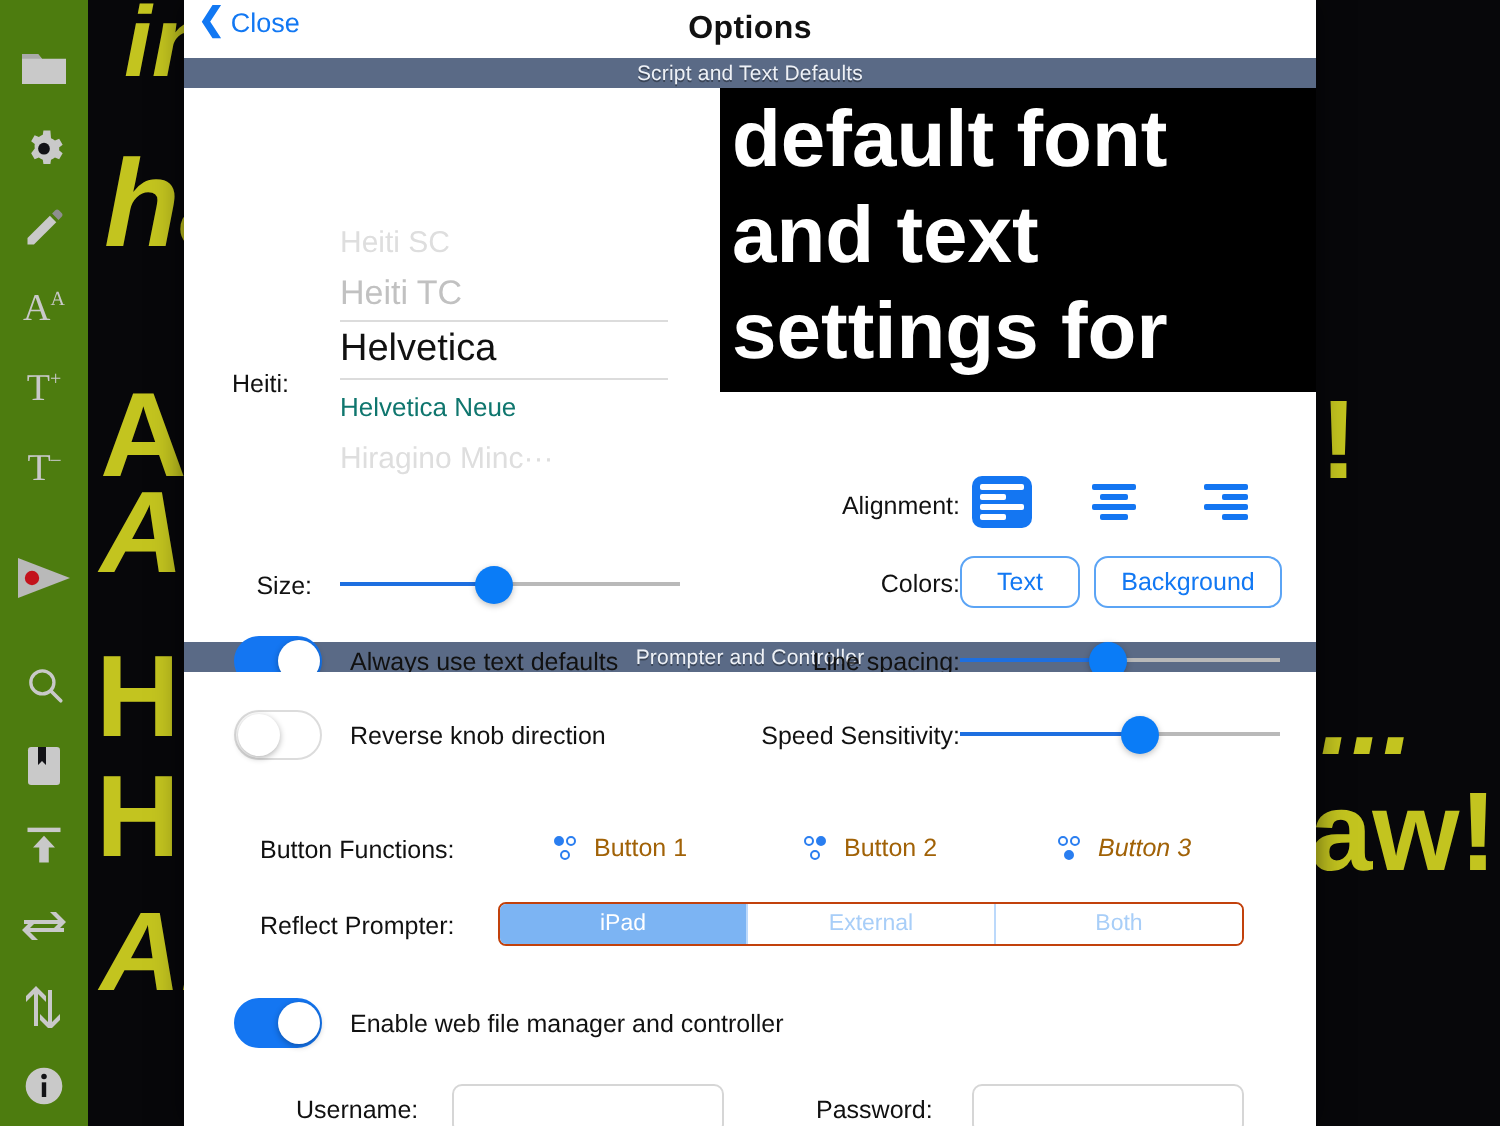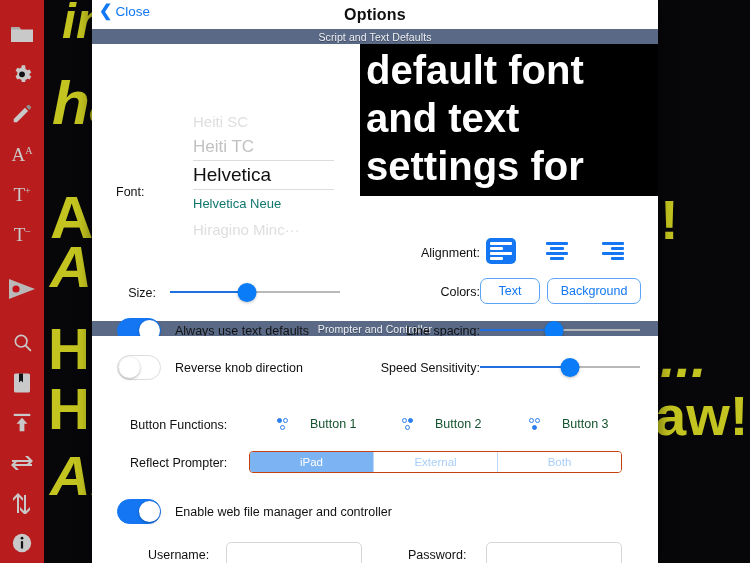--- a/index.html
+++ b/index.html
@@ -21,21 +21,21 @@
   .bg-line {
     position: absolute;
     white-space: nowrap;
     font-weight: bold;
     line-height: 1;
   }
 
   
   #sidebar {
     position: absolute; left: 0; top: 0; width: 44px; height: 563px;
-    background: #b91c1c;
+    background: #4d7c0f;
     display: flex; flex-direction: column; align-items: center;
     padding-top: 8px;
   }
   .side-btn {
     width: 40px; height: 44px;
     display: flex; align-items: center; justify-content: center;
     color: #b6b6b6;
   }
   .side-btn svg { display: block; }
   .side-label {
@@ -99,21 +99,21 @@
     transform: translateX(-50%);
   }
 
   
   #font-wheel {
     position: absolute; width: 164px; height: 132px; overflow: hidden;
     font-family: "Liberation Sans", sans-serif;
   }
   #font-wheel .fitem {
     height: 26px; display: flex; align-items: center;
-    color: #d8d8d8; white-space: nowrap; margin-left: 23px;
+    color: #d8d8d8; white-space: nowrap;
   }
   #font-wheel .fitem.f0 { font-size: 15px; color: #dedede; }
   #font-wheel .fitem.f1 { font-size: 17px; color: #c1c1c1; }
   #font-wheel .fitem.sel {
     font-size: 19px; color: #111; font-weight: normal;
     border-top: 1px solid #dcdcdc; border-bottom: 1px solid #dcdcdc;
     height: 30px;
   }
   #font-wheel .fitem.f3 { font-size: 13px; color: #0f766e; }
   #font-wheel .fitem.f4 { font-size: 15px; color: #dedede; }
@@ -141,21 +141,21 @@
 
   
   .pill {
     border: 1px solid #5ba4f5; border-radius: 7px;
     color: #1278f3; font-size: 12.5px;
     display: flex; align-items: center; justify-content: center;
     height: 26px; background: #fff;
   }
 
   
-  .btnfn { display: flex; align-items: center; gap: 20px; color: #14532d; font-size: 12.5px; }
+  .btnfn { display: flex; align-items: center; gap: 7px; color: #a16207; font-size: 12.5px; }
   .dots { position: relative; width: 13px; height: 13px; }
   .dots span {
     position: absolute; width: 5px; height: 5px; border-radius: 50%;
     border: 1.2px solid #2a7ef0; background: #fff; box-sizing: border-box;
   }
   .dots span.fill { background: #2a7ef0; }
   .dots .d-tl { left: 0; top: 0; }
   .dots .d-tr { left: 6px; top: 0; }
   .dots .d-b  { left: 3px; top: 7px; }
 
@@ -298,21 +298,21 @@
         <span>Close</span>
       </div>
       <div id="modal-title">Options</div>
     </div>
 
     <div class="section-header">Script and Text Defaults</div>
 
     <div class="section-body" style="height:277px;">
 
 
-      <span class="lbl" style="position:absolute; left:24px; top:141px;">Font:</span>
+      <span class="lbl" style="position:absolute; left:24px; top:141px;">Heiti:</span>
 
       <div id="font-wheel" style="left:78px; top:64px;">
         <div class="fitem f0">Heiti SC</div>
         <div class="fitem f1">Heiti TC</div>
         <div class="fitem sel">Helvetica</div>
         <div class="fitem f3">Helvetica Neue</div>
         <div class="fitem f4">Hiragino Minc···</div>
       </div>
 
       <div id="preview" style="left:268px; top:0px; width:298px; height:152px; padding-left:6px; padding-top:2px;">
@@ -403,21 +403,21 @@
 
       <div class="btnfn" style="position:absolute; left:310px; top:81px;">
         <span class="dots">
           <span class="d-tl"></span>
             <span class="d-tr fill"></span>
             <span class="d-b"></span>
         </span>
         <span>Button 2</span>
       </div>
 
-      <div class="btnfn" style="position:absolute; left:437px; top:81px;">
+      <div class="btnfn" style="position:absolute; left:437px; top:81px;font-style:italic;">
         <span class="dots">
           <span class="d-tl"></span>
             <span class="d-tr"></span>
             <span class="d-b fill"></span>
         </span>
         <span>Button 3</span>
       </div>
 
       <span class="lbl" style="position:absolute; left:38px; top:120px;">Reflect Prompter:</span>
       <div id="segmented" style="position:absolute; left:157px; top:115px; width:373px;">

